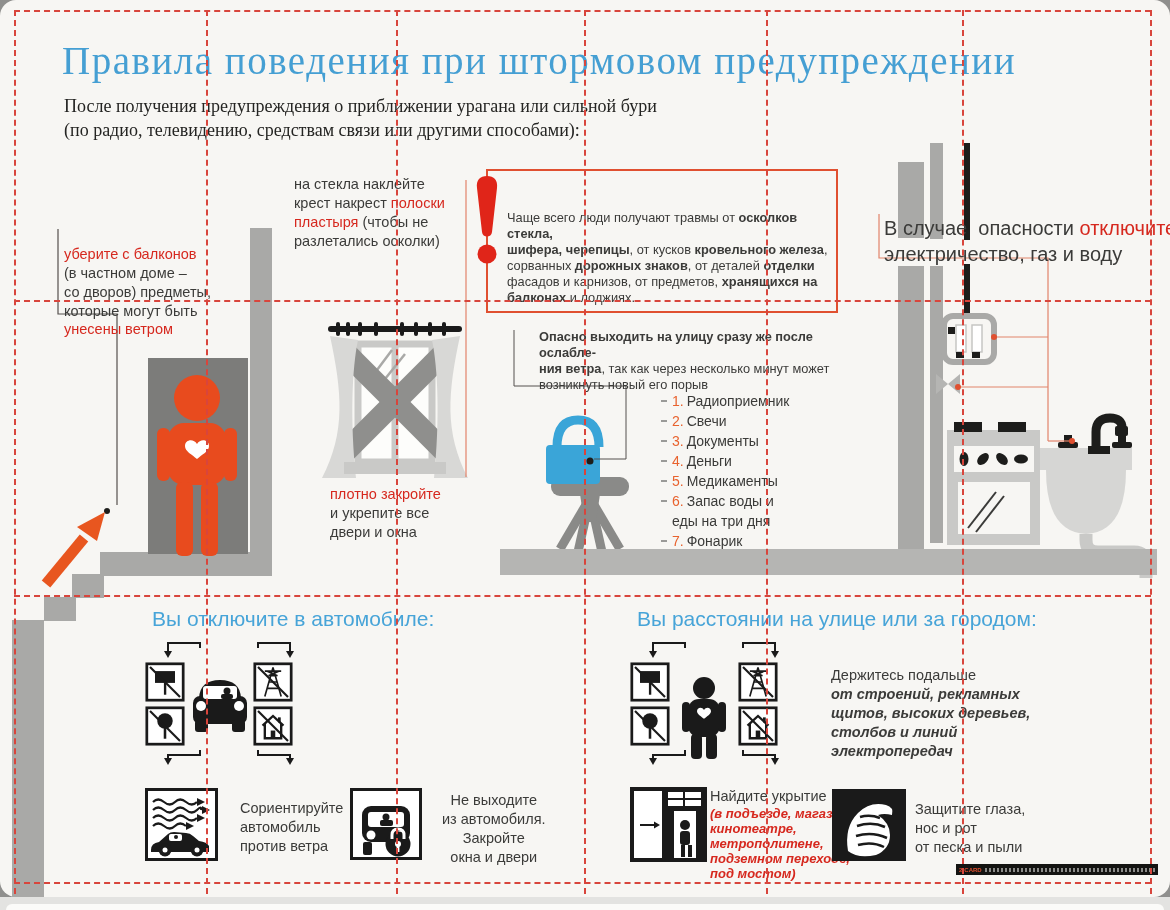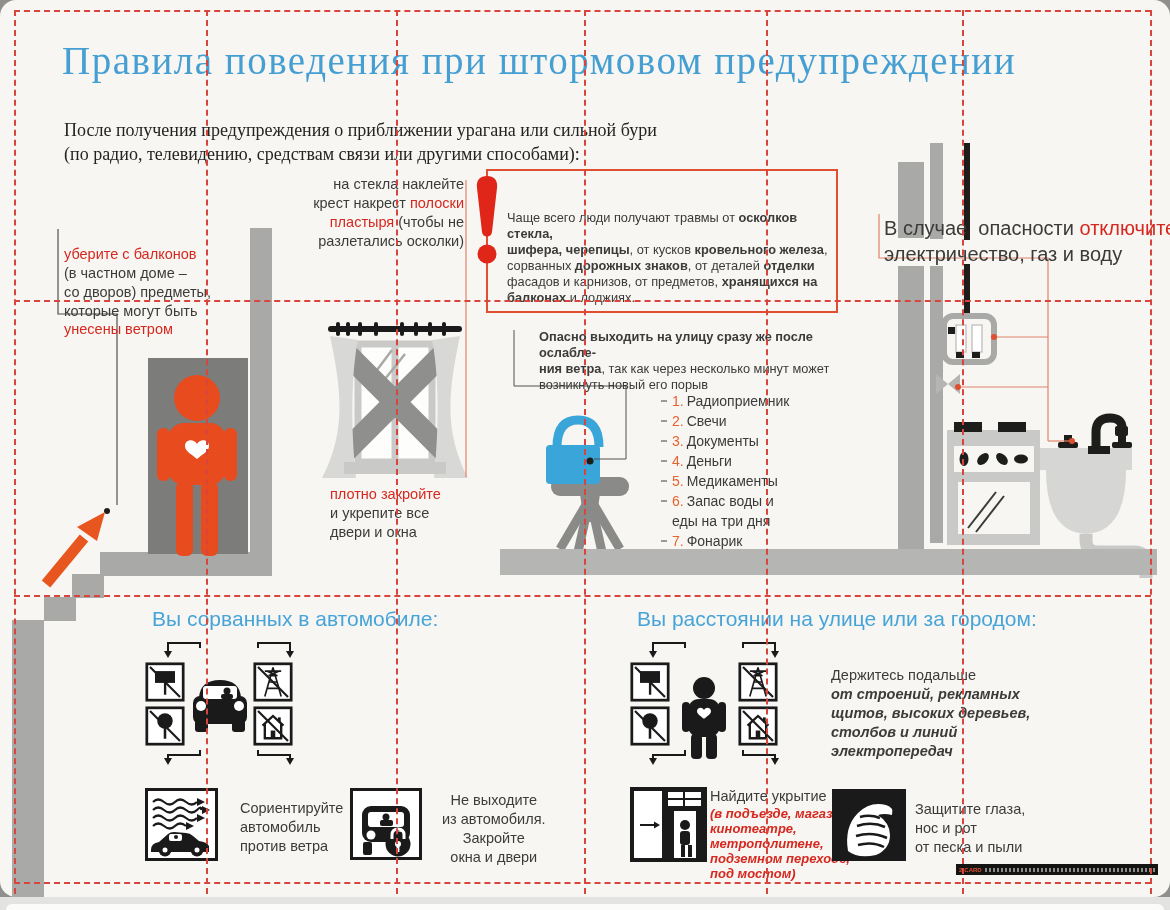--- a/index.html
+++ b/index.html
@@ -7,21 +7,21 @@
   .sheet{position:absolute;left:0;top:0;width:1170px;height:897px;background:#f7f6f3;border-radius:16px;}
   .gap{position:absolute;left:0;top:897px;width:1170px;height:13px;background:#e3e3e1;}
   .sheet2{position:absolute;left:6px;top:904px;width:1158px;height:6px;background:#fbfbf9;border-radius:8px 8px 0 0;}
   .t{position:absolute;color:#3b3b39;font-size:14.5px;line-height:1.3;white-space:pre;z-index:10;}
   .red{color:#d6281e;}
   .b{font-weight:bold;}
   .bi{font-weight:bold;font-style:italic;}
   .rbi{color:#d6281e;font-weight:bold;font-style:italic;}
   .sm{font-size:13px;line-height:15px;display:inline-block;}
   .title{font-family:"Liberation Serif",serif;font-size:39px;letter-spacing:1.5px;color:#459fd3;line-height:1.1;}
-  .subtitle{font-family:"Liberation Serif",serif;font-size:18px;color:#242422;line-height:1.35;margin-top:24px;}
+  .subtitle{font-family:"Liberation Serif",serif;font-size:18px;color:#242422;line-height:1.35;}
   .heading{font-size:21px;color:#47a4d8;line-height:1.1;}
   .gather{font-size:15px;line-height:1.3;}
   .dangerbox{position:absolute;left:486px;top:169px;width:352px;height:144px;border:2px solid #e05030;
              box-sizing:border-box;padding:7px 6px 0 19px;font-size:12.8px;line-height:16px;z-index:10;
              color:#3b3b39;white-space:pre-line;}
   .dangerbox .p2{margin-top:7px;margin-left:32px;}
   .excl{position:absolute;left:-16px;top:3px;}
   .supplies{position:absolute;left:656px;top:391px;width:140px;z-index:10;}
   .supply{position:relative;font-size:14px;line-height:20px;color:#3b3b39;margin-left:16px;}
   .supply::before{content:"";position:absolute;left:-11px;top:9px;width:6px;height:2px;background:#9a9a98;}
@@ -201,21 +201,21 @@
 
   <div class="t title" style="left:62px;top:40px;">Правила поведения при штормовом предупреждении</div>
   <div class="t subtitle" style="left:64px;top:94px;">После получения предупреждения о приближении урагана или сильной бури
 (по радио, телевидению, средствам связи или другими способами):</div>
 
   <div class="t" style="left:64px;top:229px;margin-top:16px;"><span class="red">уберите с балконов</span><span>
 (в частном доме –
 со дворов) предметы,
 которые могут быть
 </span><span class="red">унесены ветром</span></div>
-  <div class="t" style="left:294px;top:175px;width:170px;text-align:right;"><span>на стекла наклейте
+  <div class="t" style="left:294px;top:175px;width:170px;text-align:left;"><span>на стекла наклейте
 крест накрест </span><span class="red">полоски
 пластыря</span><span> (чтобы не
 разлетались осколки)</span></div>
 
   <div class="dangerbox">
     <svg class="excl" width="30" height="96" viewBox="0 0 30 96">
       <path d="M15,2 C22,2 26,6 25,14 L20,58 C19.5,64 10.5,64 10,58 L5,14 C4,6 8,2 15,2 Z" fill="#e02519"></path>
       <circle cx="15" cy="80" r="9.5" fill="#e02519"></circle>
     </svg>
     <div class="p1"><span>Чаще всего люди получают травмы от </span><span class="b">осколков стекла,
@@ -238,21 +238,21 @@
     <div class="supply" style="white-space:normal;"><span class="num">6.</span><span>Запас воды и еды на три дня</span></div>
     <div class="supply"><span class="num">7.</span><span>Фонарик</span></div>
   </div>
 
   <div class="t" style="left:884px;top:215px;font-size:20px;"><span>В случае  опасности </span><span class="red">отключите</span><span>
 электричество, газ и воду</span></div>
   <div class="t" style="left:330px;top:485px;"><span class="red">плотно закройте</span><span>
 и укрепите все
 двери и окна</span></div>
 
-  <div class="t heading" style="left:152px;top:607px;">Вы сорванных в автомобиле:</div>
+  <div class="t heading" style="left:152px;top:607px;">Вы отключите в автомобиле:</div>
 
   <svg class="icon-svg" style="left:143px;top:636px;" width="172" height="130" viewBox="0 0 172 130">
     <use href="#s-billboard" x="2" y="26" width="40" height="40"></use>
     <use href="#s-tree" x="2" y="70" width="40" height="40"></use>
     <use href="#s-tower" x="110" y="26" width="40" height="40"></use>
     <use href="#s-house" x="110" y="70" width="40" height="40"></use>
     <g stroke="#1a1a1a" stroke-width="2" fill="none">
       <path d="M57,12 V7 H25 V15"></path>
         <path d="M115,12 V7 H147 V15"></path>
       <path d="M57,114 V119 H25 V123"></path>

